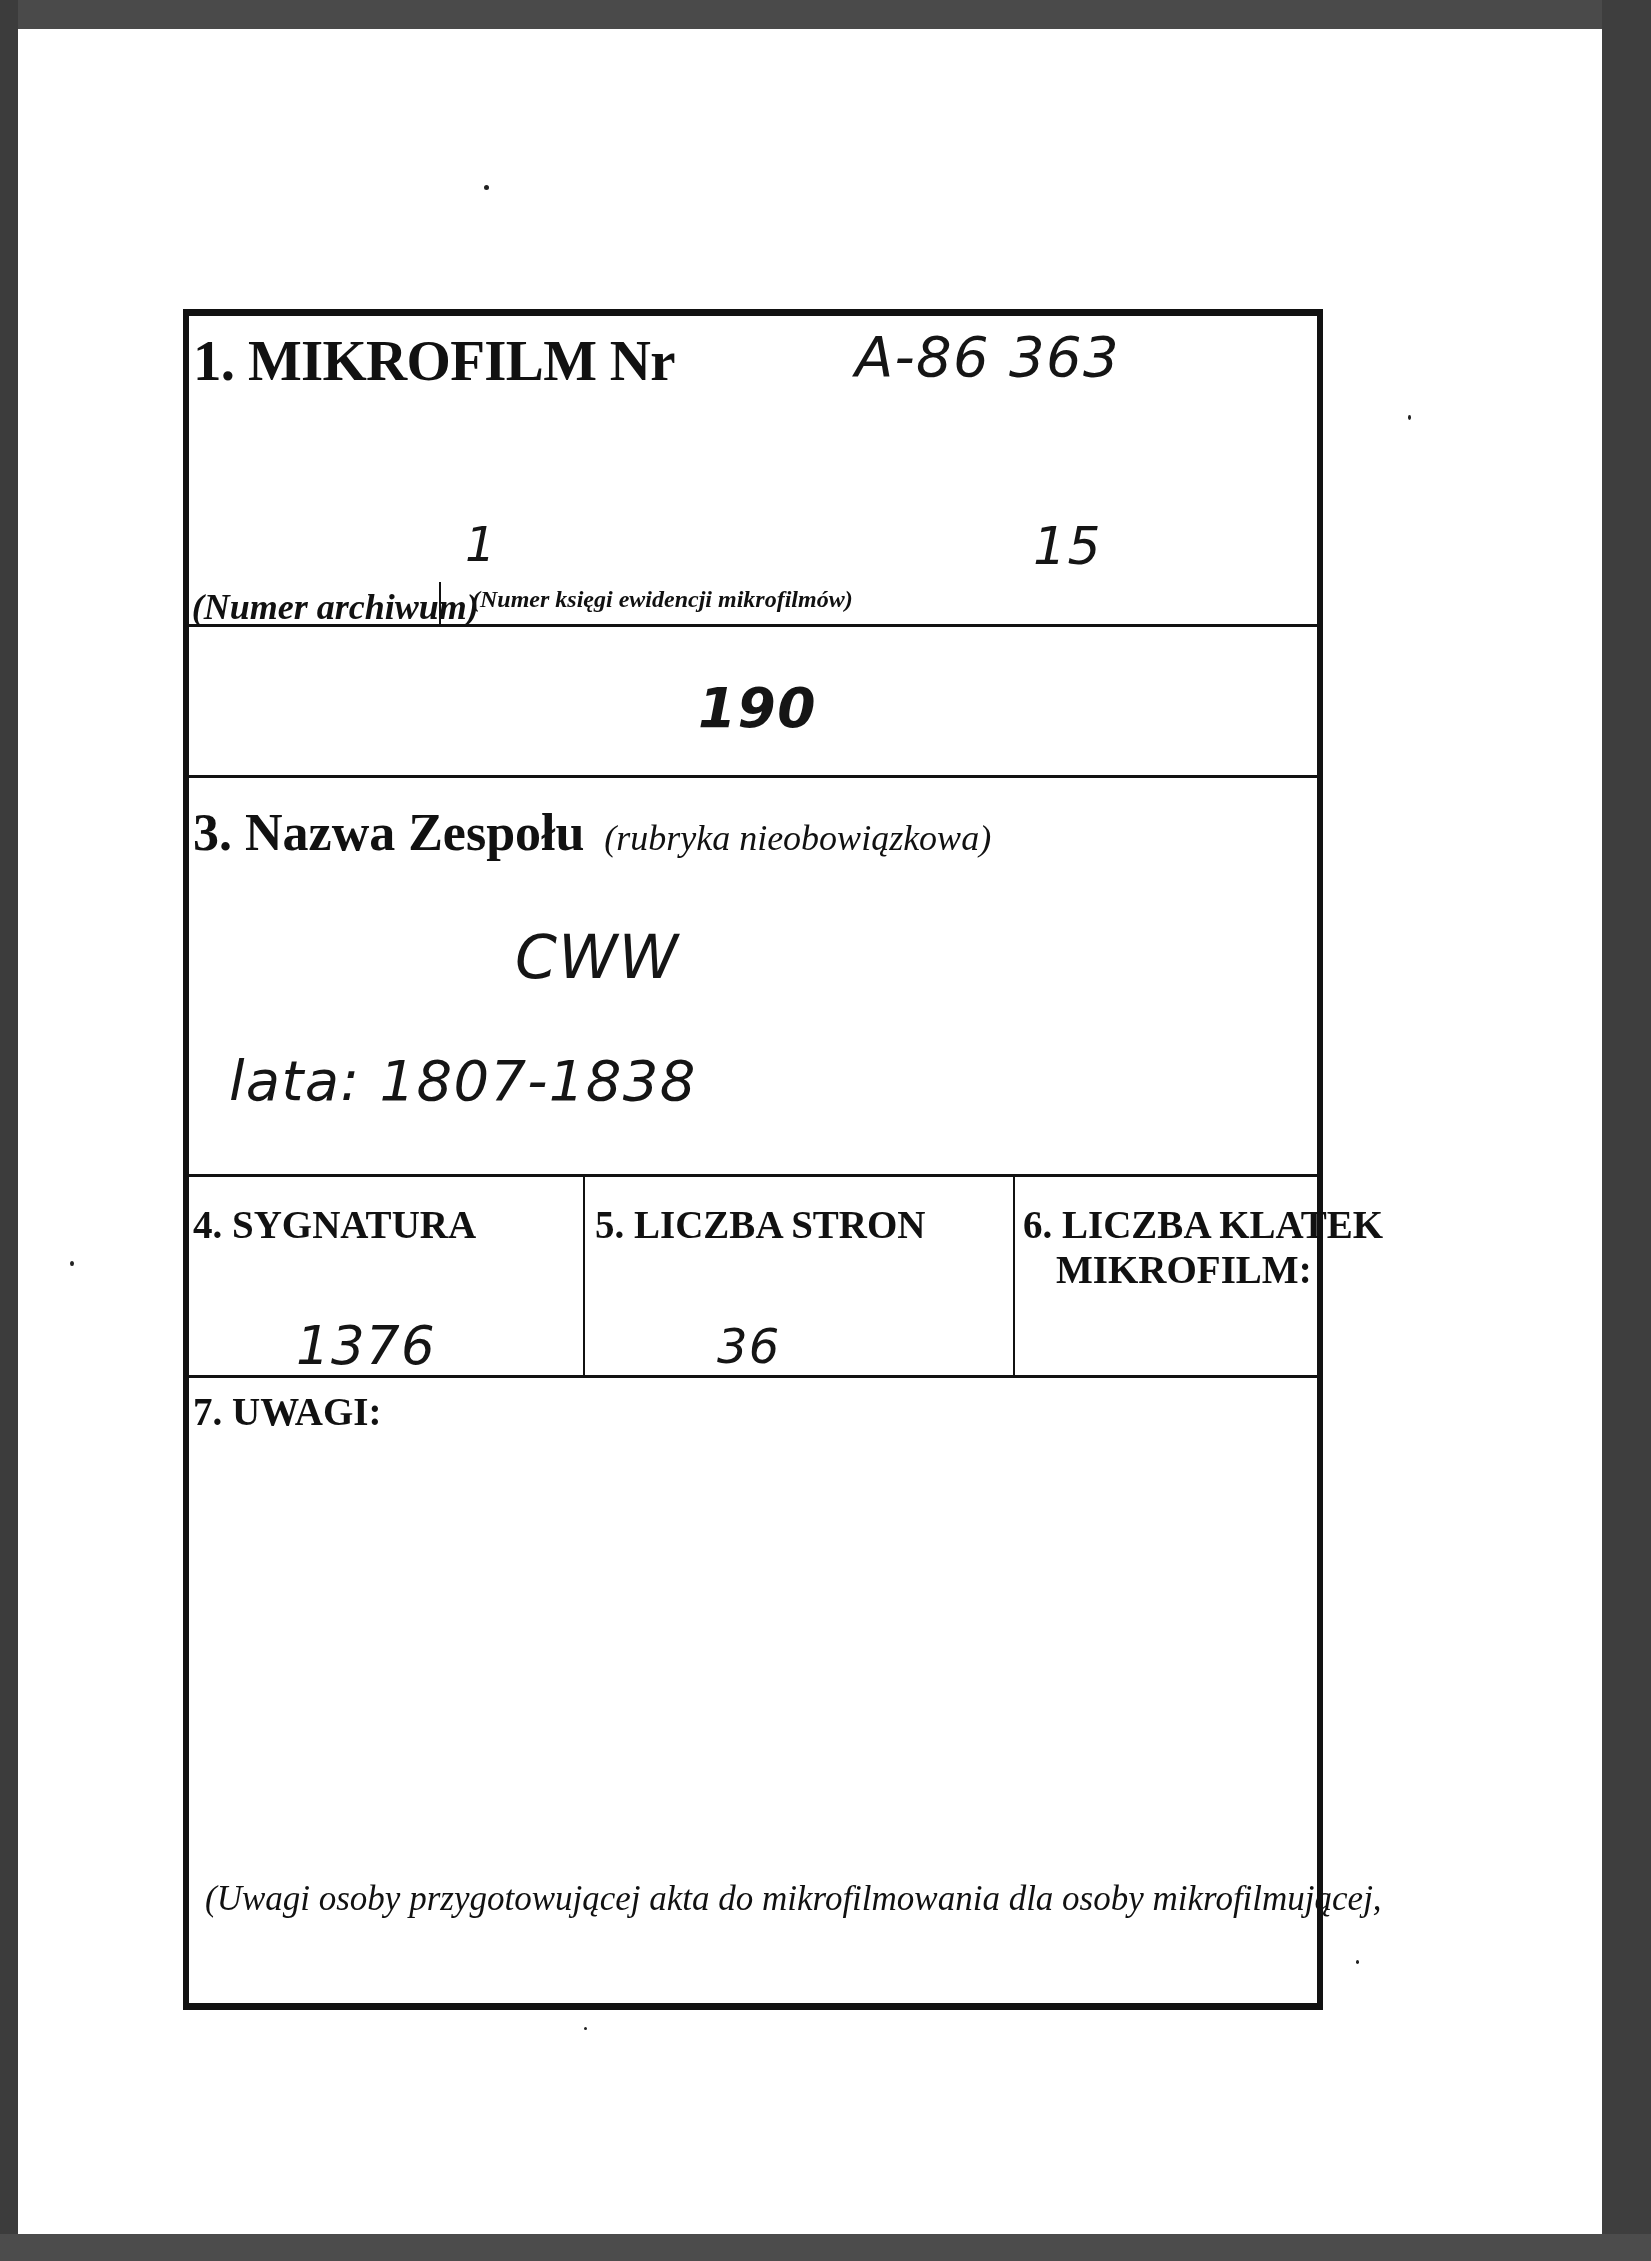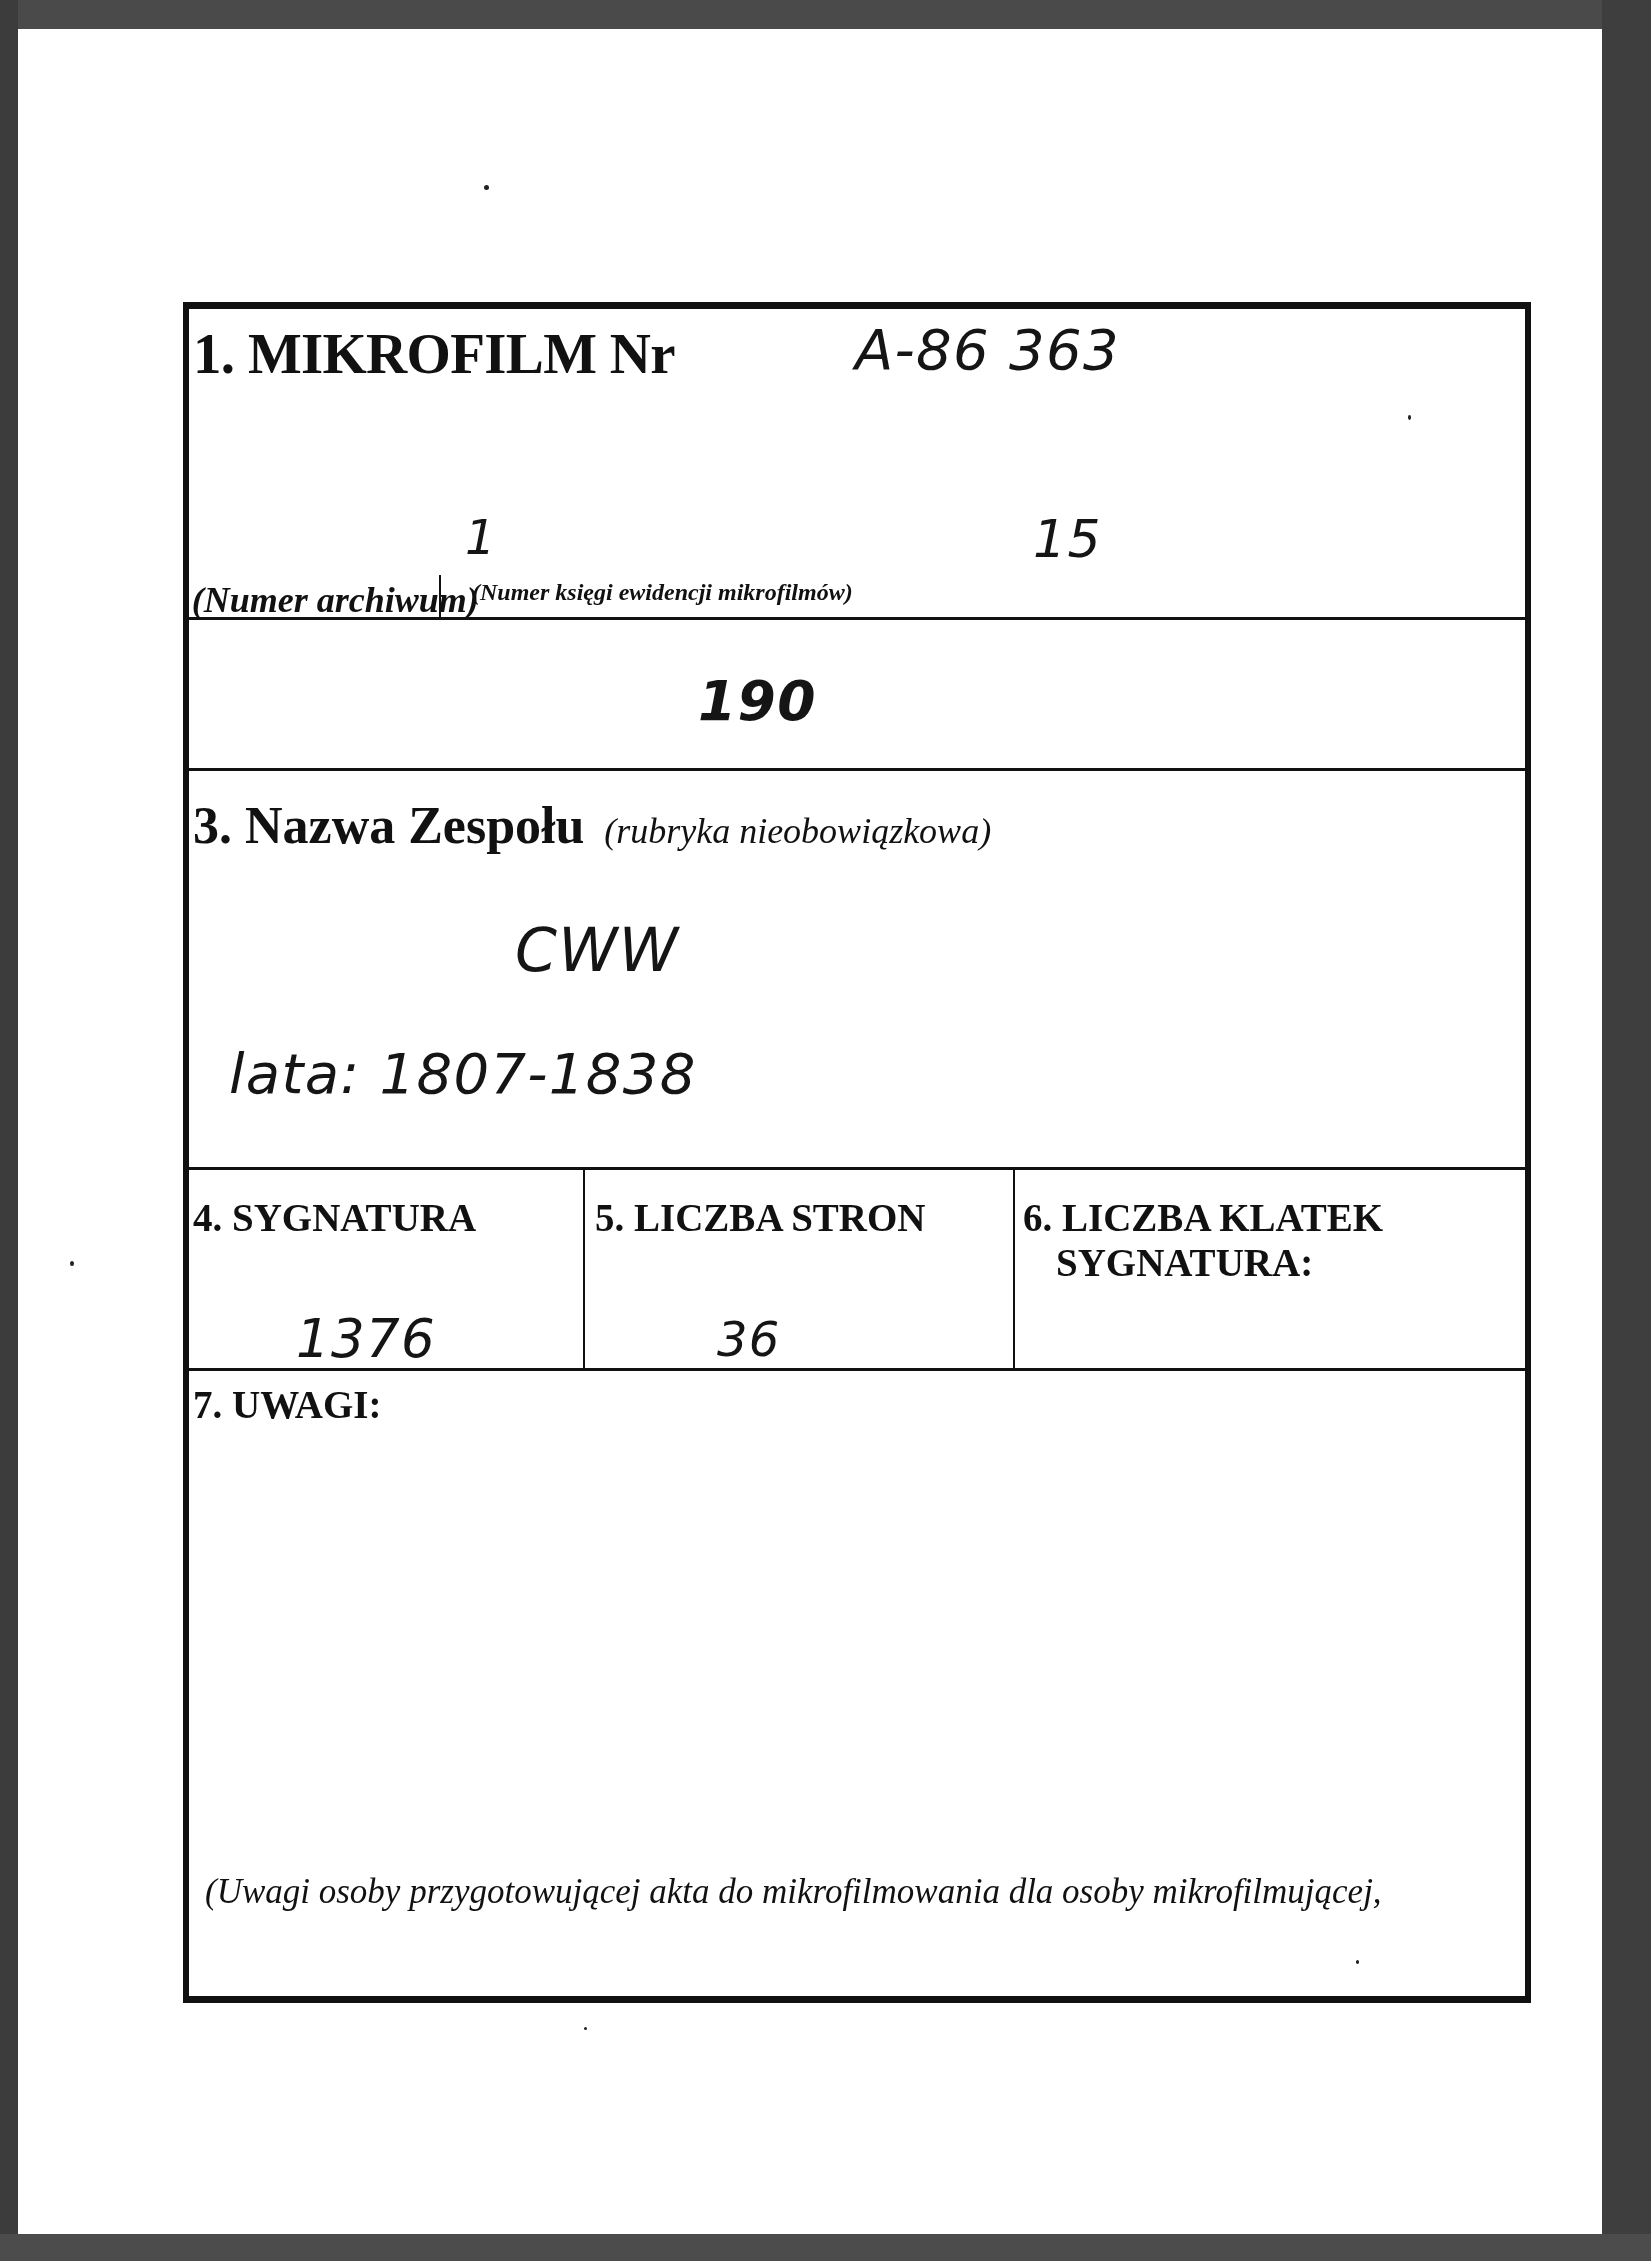--- a/index.html
+++ b/index.html
@@ -11,21 +11,21 @@
   }
   .frame-top { position: absolute; left: 0; top: 0; width: 1651px; height: 29px; background: #4a4a4a; }
   .frame-left { position: absolute; left: 0; top: 0; width: 18px; height: 2261px; background: #3c3c3c; }
   .frame-right { position: absolute; left: 1602px; top: 0; width: 49px; height: 2261px; background: #3e3e3e; }
   .frame-bottom { position: absolute; left: 0; top: 2234px; width: 1651px; height: 27px; background: #4c4c4c; }
   .paper {
     position: absolute; left: 18px; top: 29px; width: 1584px; height: 2205px;
     background: #ffffff;
   }
   .form {
-    position: absolute; left: 165px; top: 273px; width: 1348px; height: 1701px;
+    position: absolute; left: 165px; top: 280px; width: 1140px; height: 1701px;
     box-sizing: border-box; border: 6px solid #111; border-top-width: 7.3px; border-bottom-width: 7.3px;
   }
   .hline { position: absolute; left: 0; right: 0; height: 2.7px; background: #111; }
   .vline { position: absolute; width: 2px; background: #111; }
   .label-bold { position: absolute; font-weight: bold; white-space: nowrap; }
   .label-italic { position: absolute; font-style: italic; font-weight: bold; white-space: nowrap; }
   .hand {
     position: absolute; white-space: nowrap;
     font-family: "DejaVu Sans", sans-serif; font-style: italic; font-weight: normal;
     color: #151515; letter-spacing: 1.3px;
@@ -76,21 +76,21 @@
     <div class="vline" style="left:394px;top:859px;height:201px;"></div>
     <div class="vline" style="left:824px;top:859px;height:201px;"></div>
 
     <div class="label-bold" style="left:4px;top:886px;font-size:39px;">4. SYGNATURA</div>
     <div class="hand" style="left:107px;top:999px;font-size:53px;">1376</div>
 
     <div class="label-bold" style="left:406px;top:886px;font-size:39px;text-align:center;">5. LICZBA  STRON</div>
     <div class="hand" style="left:516px;top:1002px;font-size:48px;margin-left:12px;">36</div>
 
     <div class="label-bold" style="left:834px;top:886px;font-size:39px;">6. LICZBA  KLATEK</div>
-    <div class="label-bold" style="left:867px;top:931px;font-size:39px;">SYGNATURA:</div>
+    <div class="label-bold" style="left:867px;top:931px;font-size:39px;">MIKROFILM:</div>
     <div class="hand" style="left:932px;top:999px;font-size:53px;"></div>
 
     <div class="hline" style="top:1059px;"></div>
 
     <div class="label-bold" style="left:4px;top:1073px;font-size:39px;">7. UWAGI:</div>
     <div class="label-italic" style="left:16px;top:1563px;font-size:35px;font-weight:normal;">(Uwagi osoby przygotowującej akta do mikrofilmowania dla osoby mikrofilmującej,</div>
   </div>
 </div>
 
 

